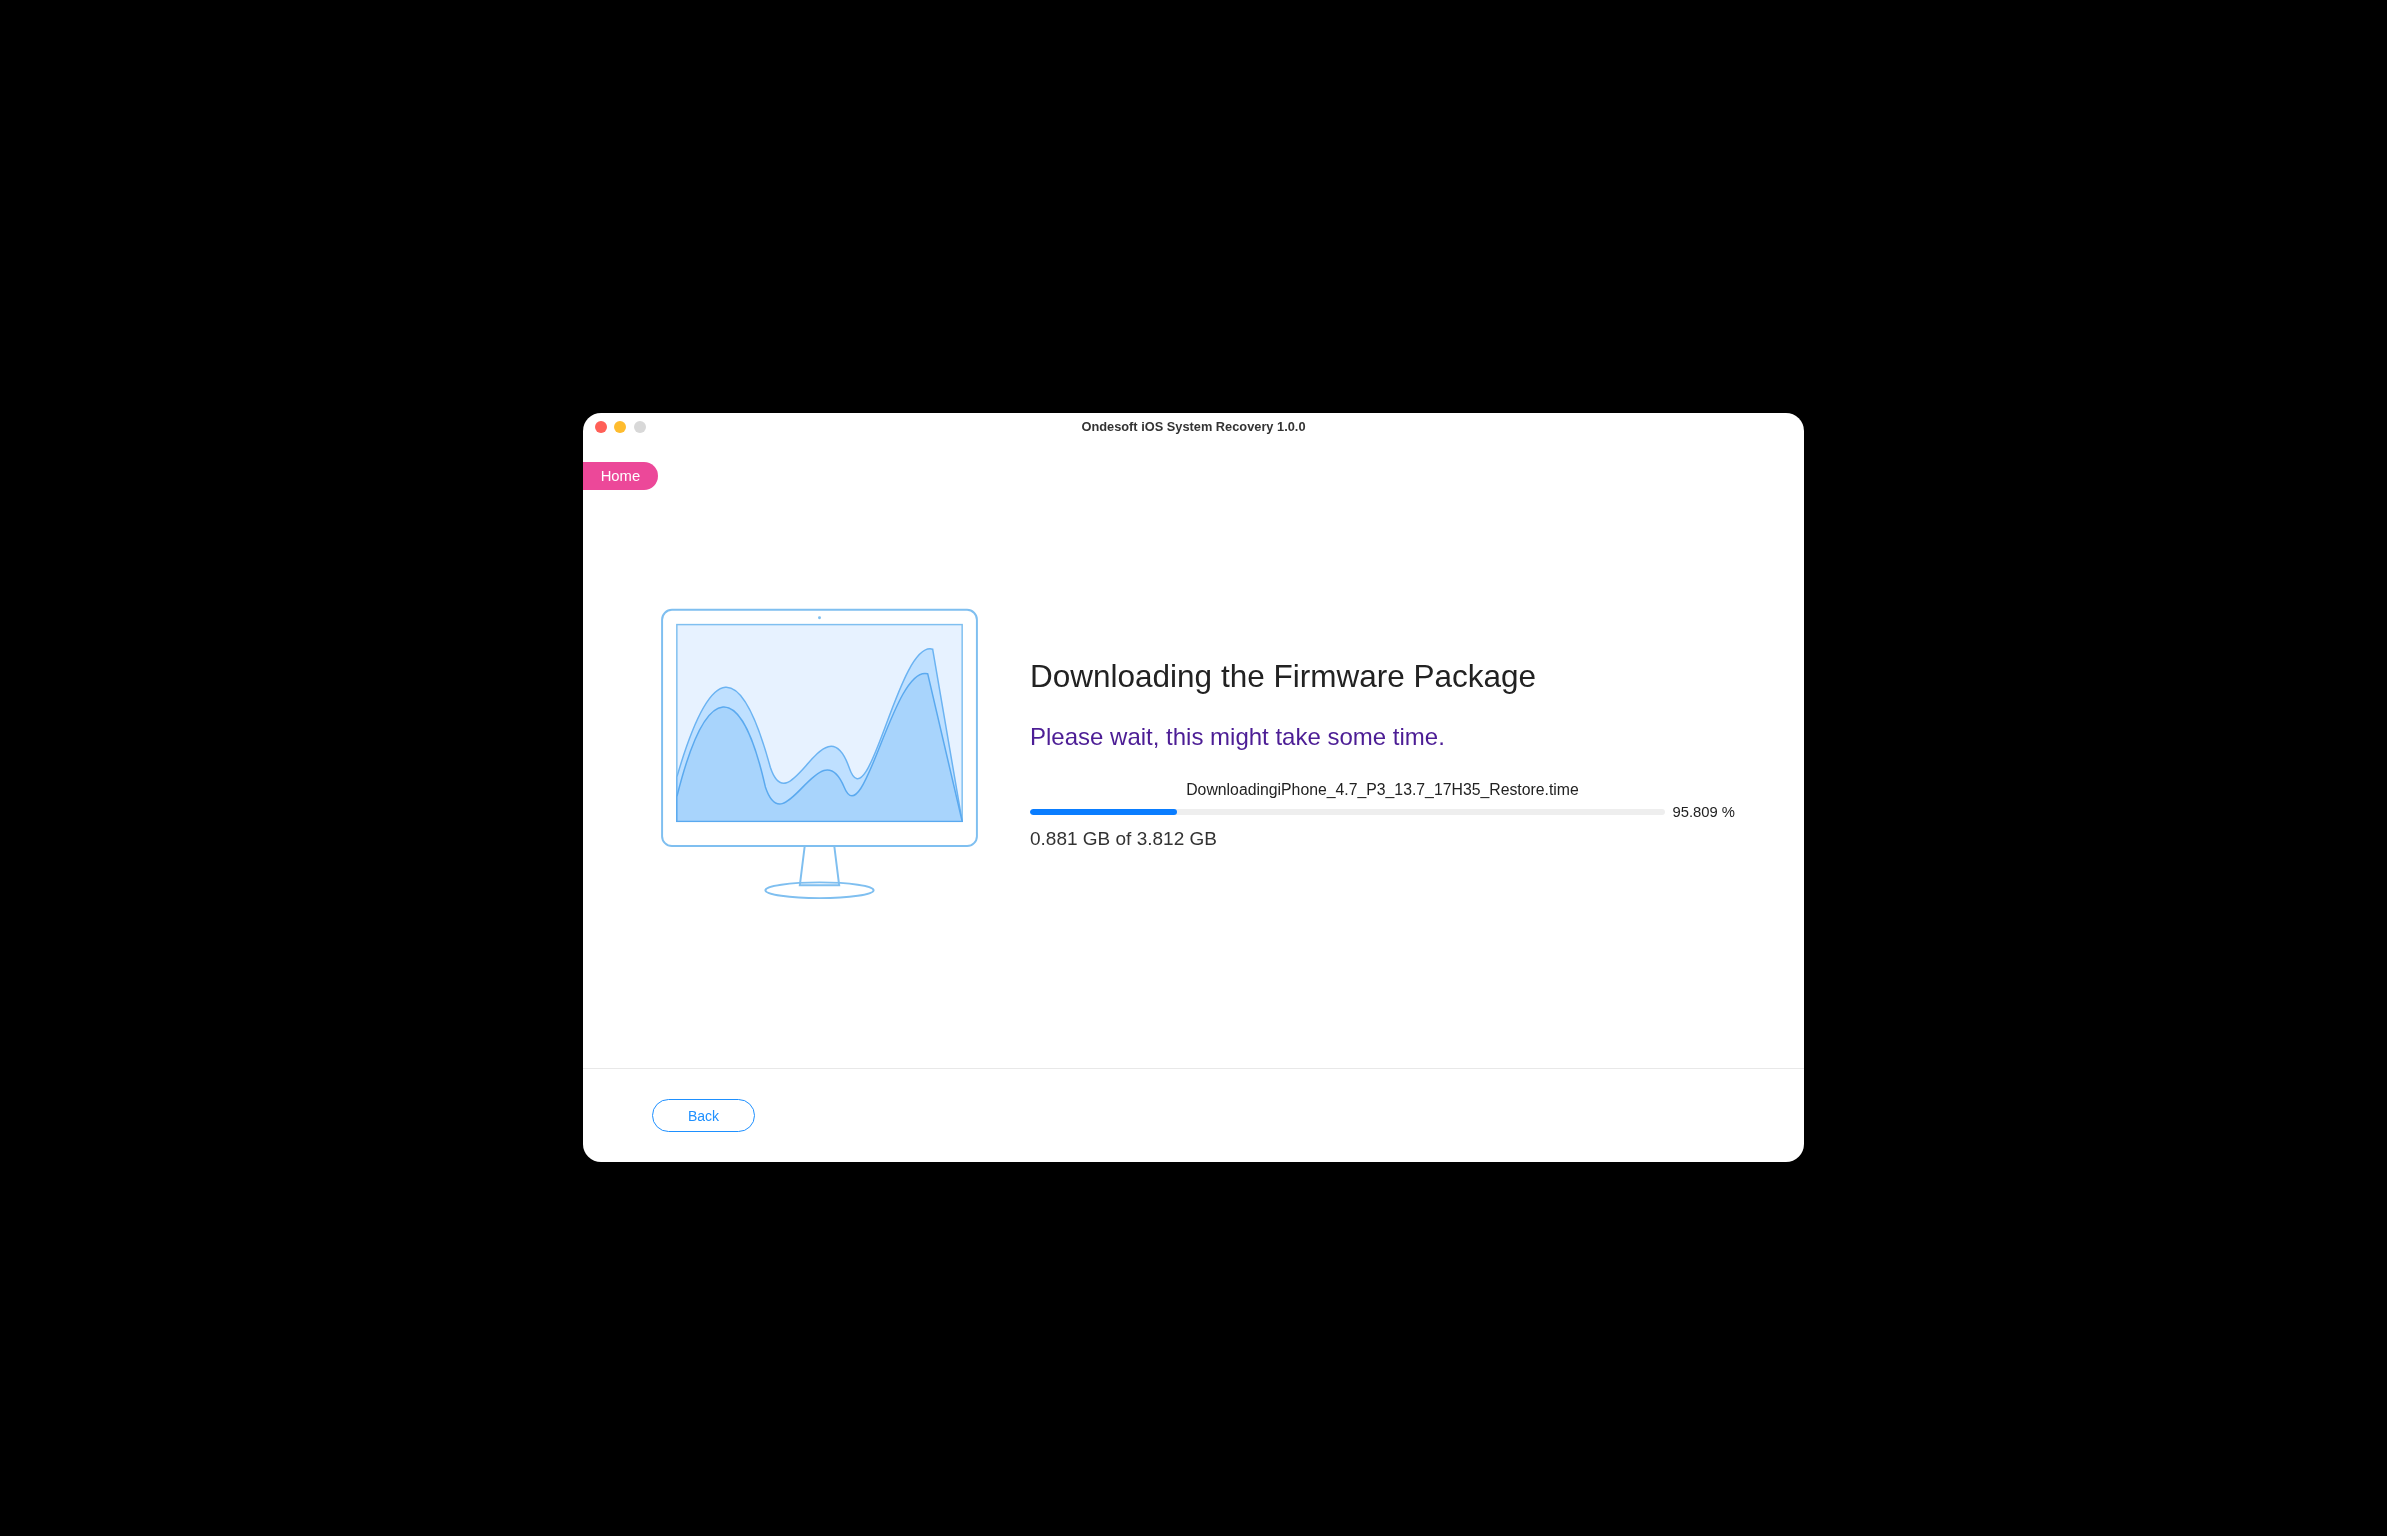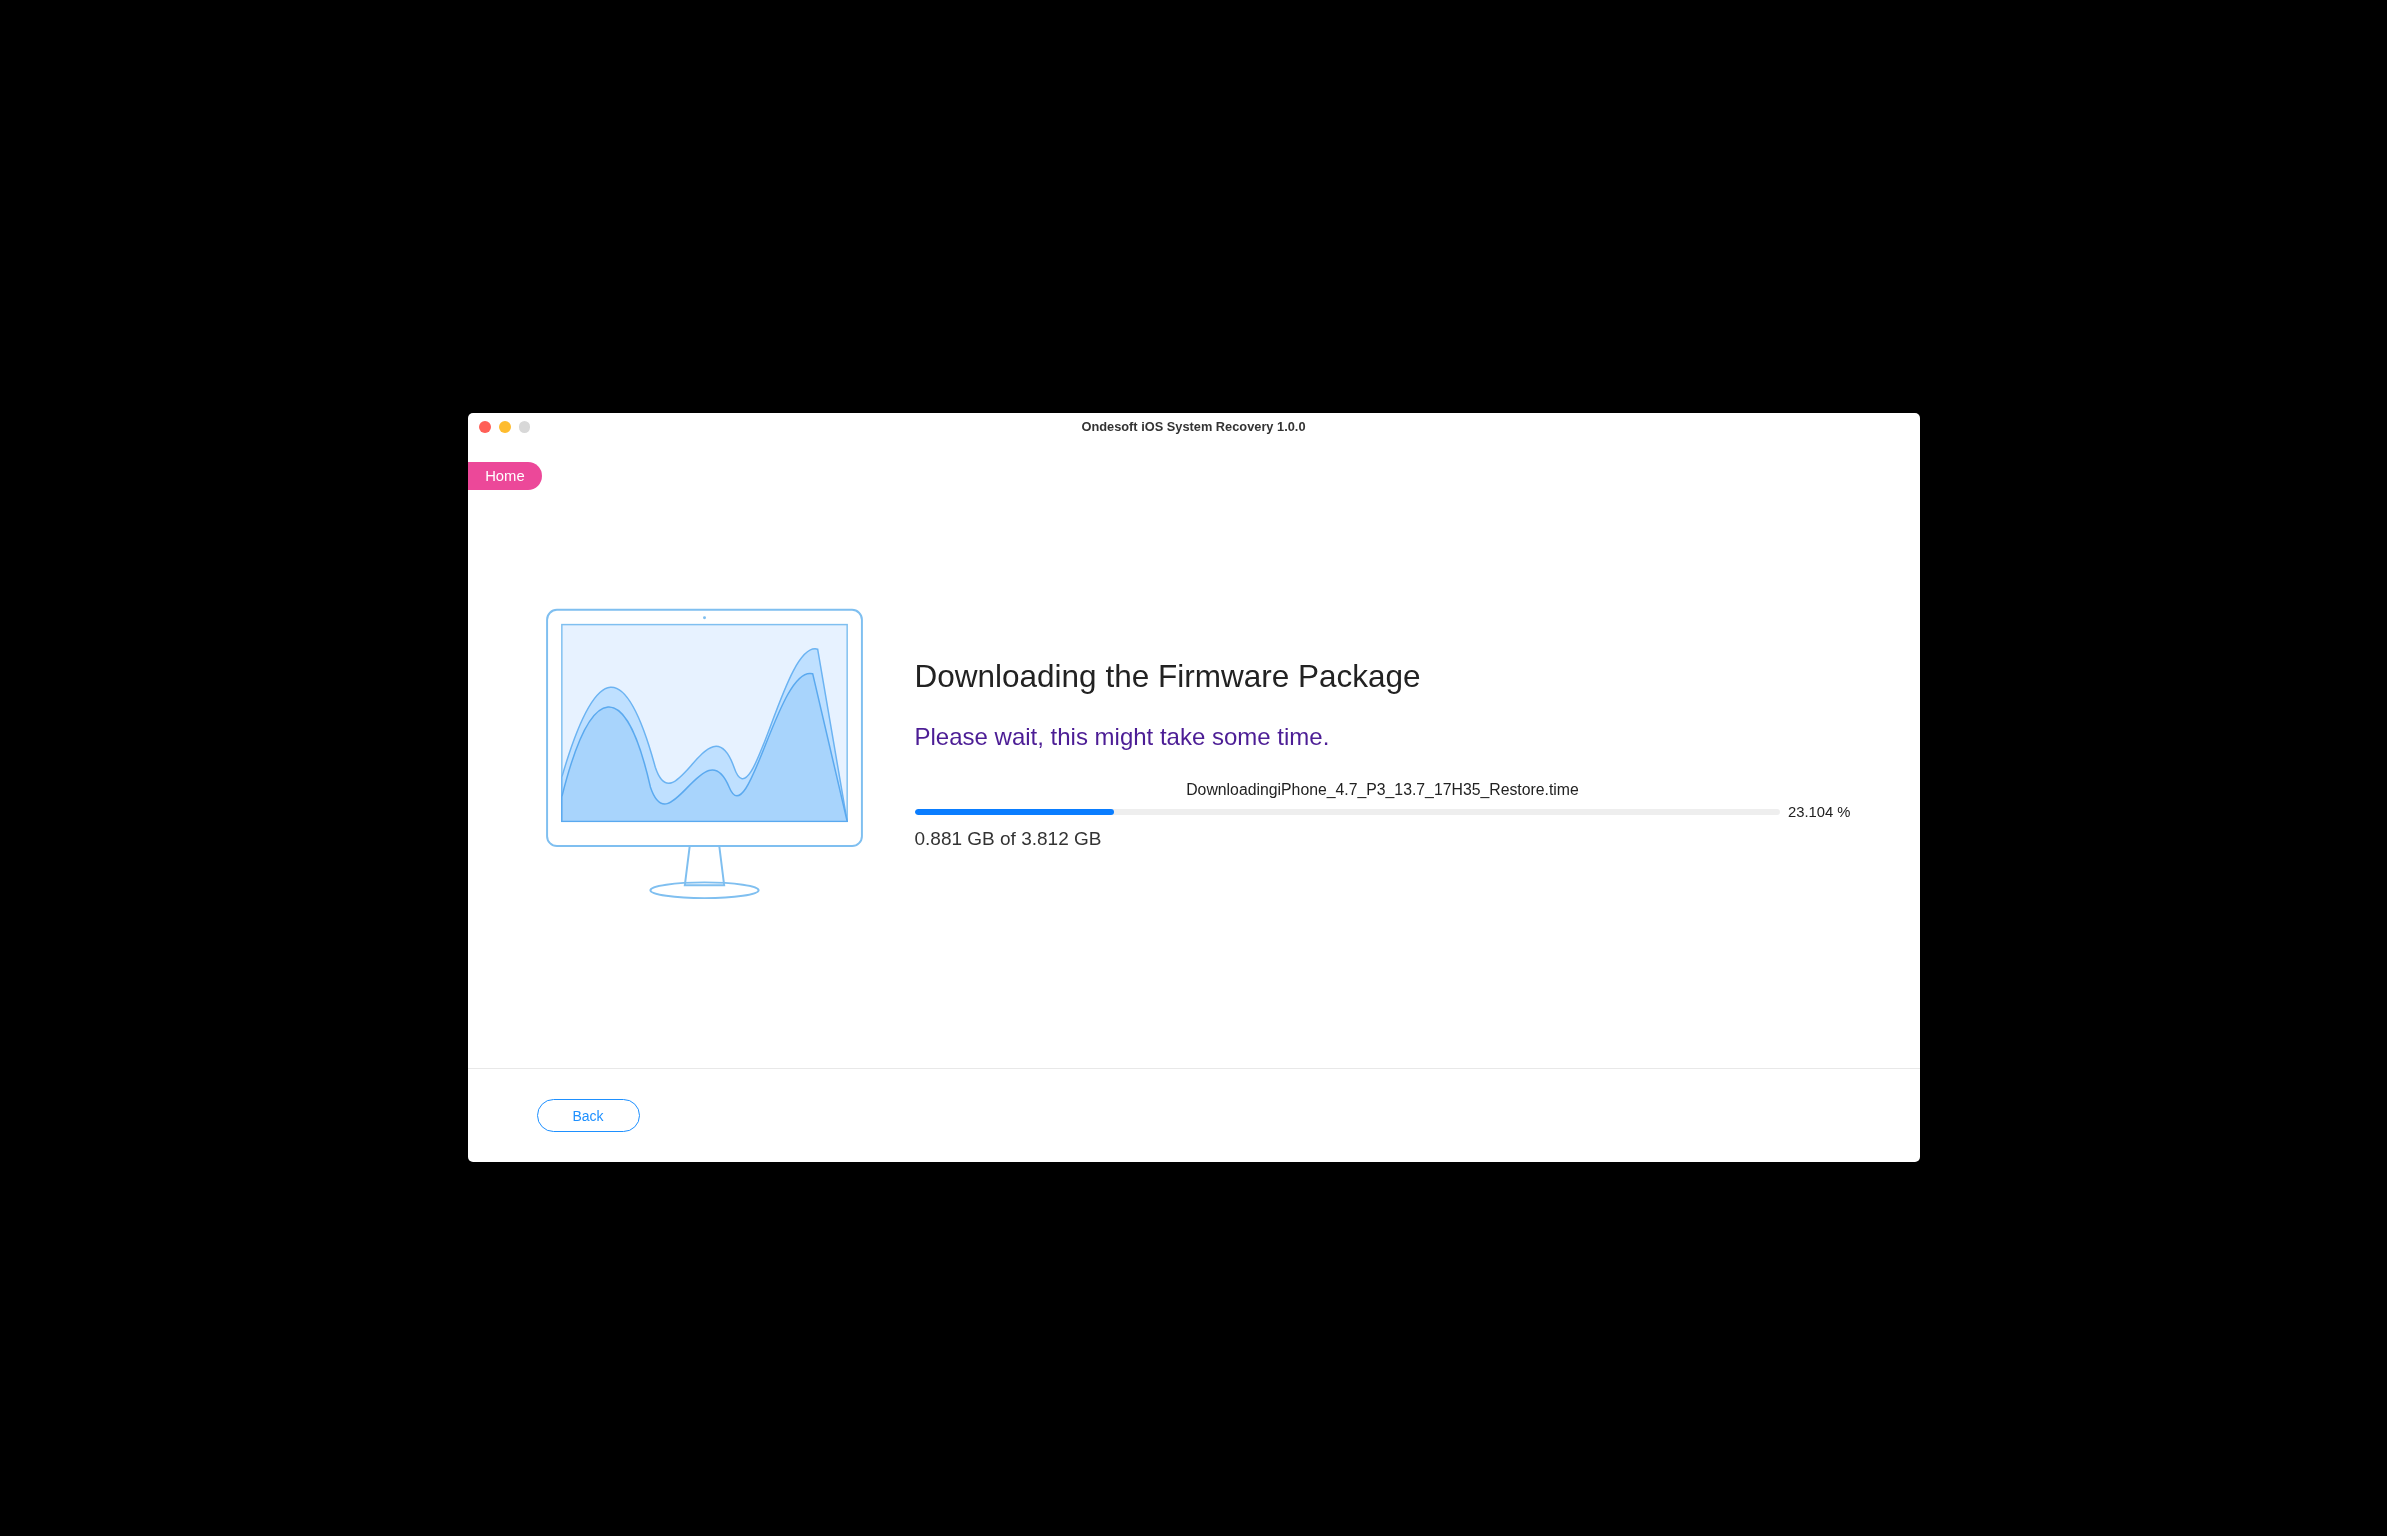--- a/index.html
+++ b/index.html
@@ -7,22 +7,22 @@
     background: #000;
     font-family: -apple-system, BlinkMacSystemFont, "Segoe UI", Helvetica, Arial, sans-serif;
     display: flex;
     align-items: center;
     justify-content: center;
     min-height: 100vh;
     padding: 39px;
   }
   .window {
     background: #fff;
-    border-radius: 5px;
-    width: 1452px;
+    border-radius: 18px;
+    width: 1221px;
     height: 749px;
     display: flex;
     flex-direction: column;
     overflow: hidden;
     position: relative;
     margin-top: 39px;
   }
   .titlebar {
     height: 27.6px;
     display: flex;
@@ -178,21 +178,21 @@
 
       <div class="dl-row">
         <span>Downloading</span>
         <span>iPhone_4.7_P3_13.7_17H35_Restore.time</span>
       </div>
 
       <div class="progress-row">
         <div class="progress-track">
           <div class="progress-fill" style="width:23.104%"></div>
         </div>
-        <span class="percent">23.104 %</span>
+        <span class="percent">95.809 %</span>
       </div>
 
       <div class="size-text">0.881 GB of 3.812 GB</div>
     </div>
 
   </div>
 
   <div class="footer">
     <button class="back-btn">
       <span>Back</span>

